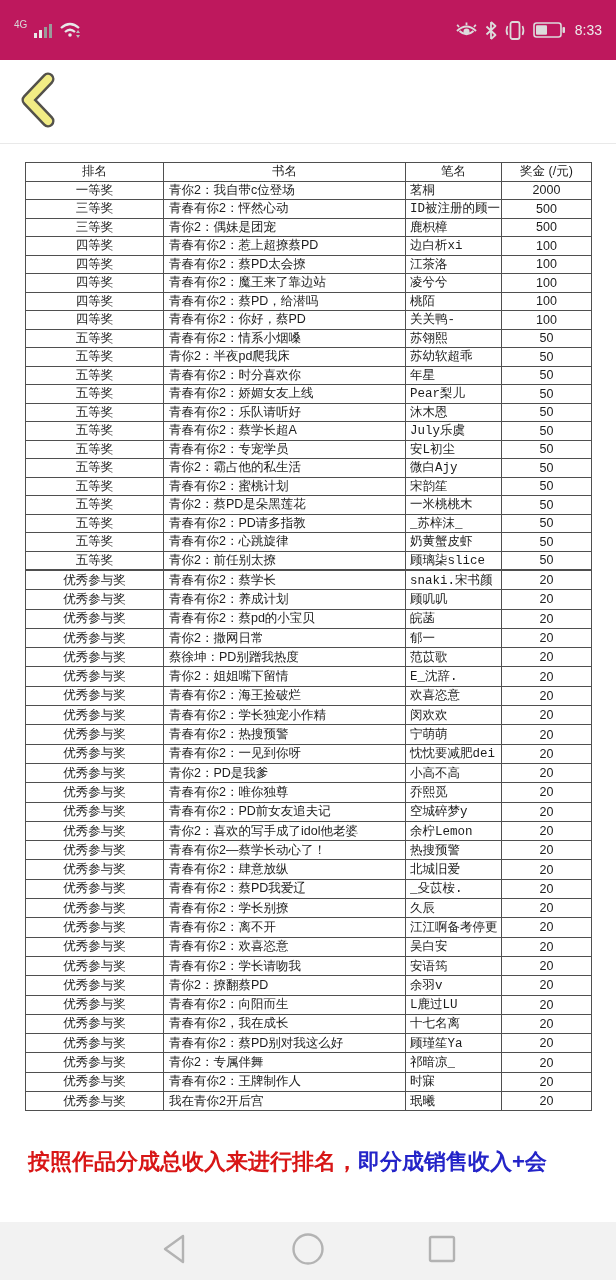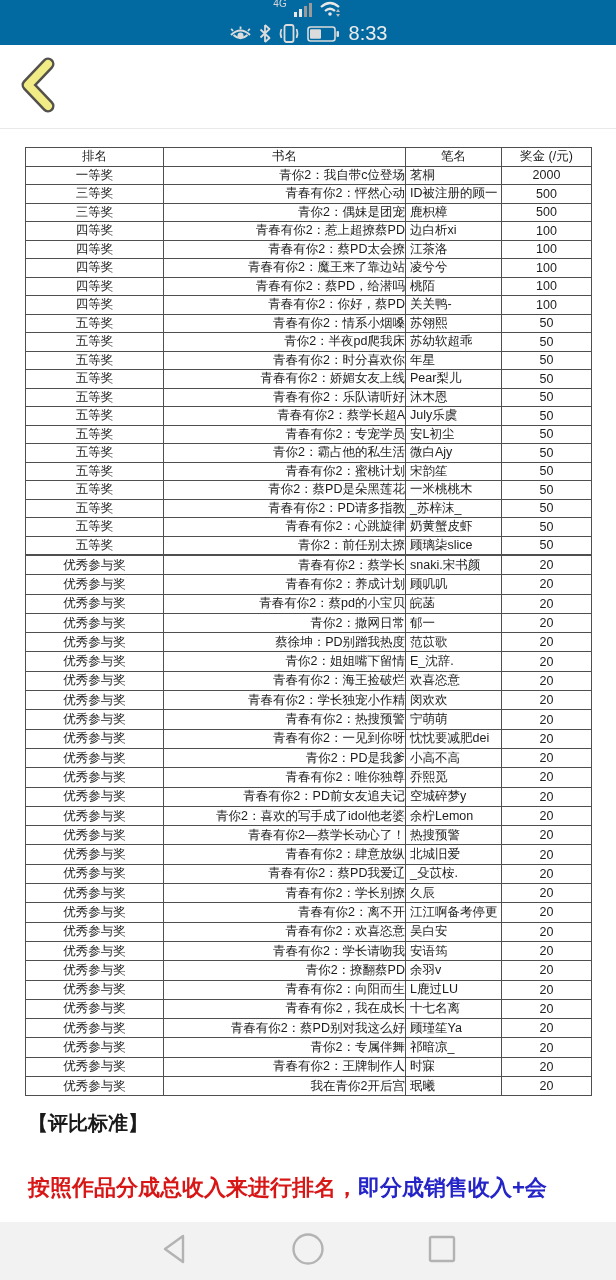--- a/index.html
+++ b/index.html
@@ -5,27 +5,27 @@
   * { margin:0; padding:0; box-sizing:border-box; }
   html,body { width:616px; height:1280px; }
   body {
     font-family:"Liberation Sans","DejaVu Sans",sans-serif;
     background:#ffffff; position:relative; overflow:hidden;
   }
   .screen { width:616px; height:1280px; position:relative; background:#fff; }
 
   
   .status-bar {
-    height:45px; background:#0369a1; color:#e8e8e8;
+    height:60px; background:#be185d; color:#e8e8e8;
     display:flex; align-items:center; justify-content:space-between;
-    padding:0 14px; font-size:18px;flex-direction:column;
+    padding:0 14px; font-size:18px;
   }
   .sb-left, .sb-right { display:flex; align-items:center; gap:7px; }
   .net-label { font-size:10px; color:#d8d8d8; transform:translateY(-6px); letter-spacing:0; }
-  .sb-time { font-size:20px; color:#ececec; margin-left:3px; }
+  .sb-time { font-size:14px; color:#ececec; margin-left:3px; }
   .sb-icon svg { display:block; }
 
   
   .app-header {
     height:84px; background:#ffffff; border-bottom:1px solid #e9e9e9;
     display:flex; align-items:center; padding-left:16px;
   }
   .back-button { width:48px; height:58px; cursor:pointer; display:flex; align-items:center; }
 
   
@@ -33,22 +33,22 @@
   table.prize-table {
     border-collapse:collapse; table-layout:fixed;
     margin-left:25px; width:566px;
     font-size:12.5px; color:#1c1c1c;
   }
   table.prize-table td {
     border:1px solid #4f4f4f; height:18.5px;
     overflow:hidden; white-space:nowrap; padding:0;
   }
   table.prize-table .rank   { text-align:center; }
-  table.prize-table .title  { text-align:right; padding-left:5px; }
-  table.prize-table .pen_name { text-align:left; padding-left:4px; }
+  table.prize-table .title  { text-align:left; padding-left:5px; }
+  table.prize-table .pen_name { text-align:left; padding-left:4px;font-family:Liberation Mono, monospace; }
   table.prize-table .prize  { text-align:center; }
   table.prize-table tr.header-row td { text-align:center; padding-left:0; }
   table.prize-table.second { }
   table.prize-table.second td { height:19.3px; }
   col.c-rank { width:138px; } col.c-title { width:242px; }
   col.c-pen  { width:96px; }  col.c-prize { width:90px; }
 
   
   .criteria-title {
     margin:14px 0 6px 28px; font-size:20px; color:#1a1a1a; font-weight:bold;
@@ -453,21 +453,20 @@
           </tr>
           <tr>
             <td class="rank">优秀参与奖</td>
             <td class="title">我在青你2开后宫</td>
             <td class="pen_name">珉曦</td>
             <td class="prize">20</td>
           </tr>
         </tbody>
     </table>
 
-    <div class="criteria-title">【评比标准】</div>
     <div class="criteria-line">
       <span class="criteria-red">按照作品分成总收入来进行排名，</span><span class="criteria-blue">即分成销售收入+会</span>
     </div>
   </div>
 
   <div class="nav-bar">
     <div class="nav-btn">
       <span>
         <svg width="30" height="32" viewBox="0 0 30 32">
           <path d="M24 3 L6 16 L24 29 Z" fill="none" stroke="#b3b3b3" stroke-width="2.4" stroke-linejoin="round"></path>

